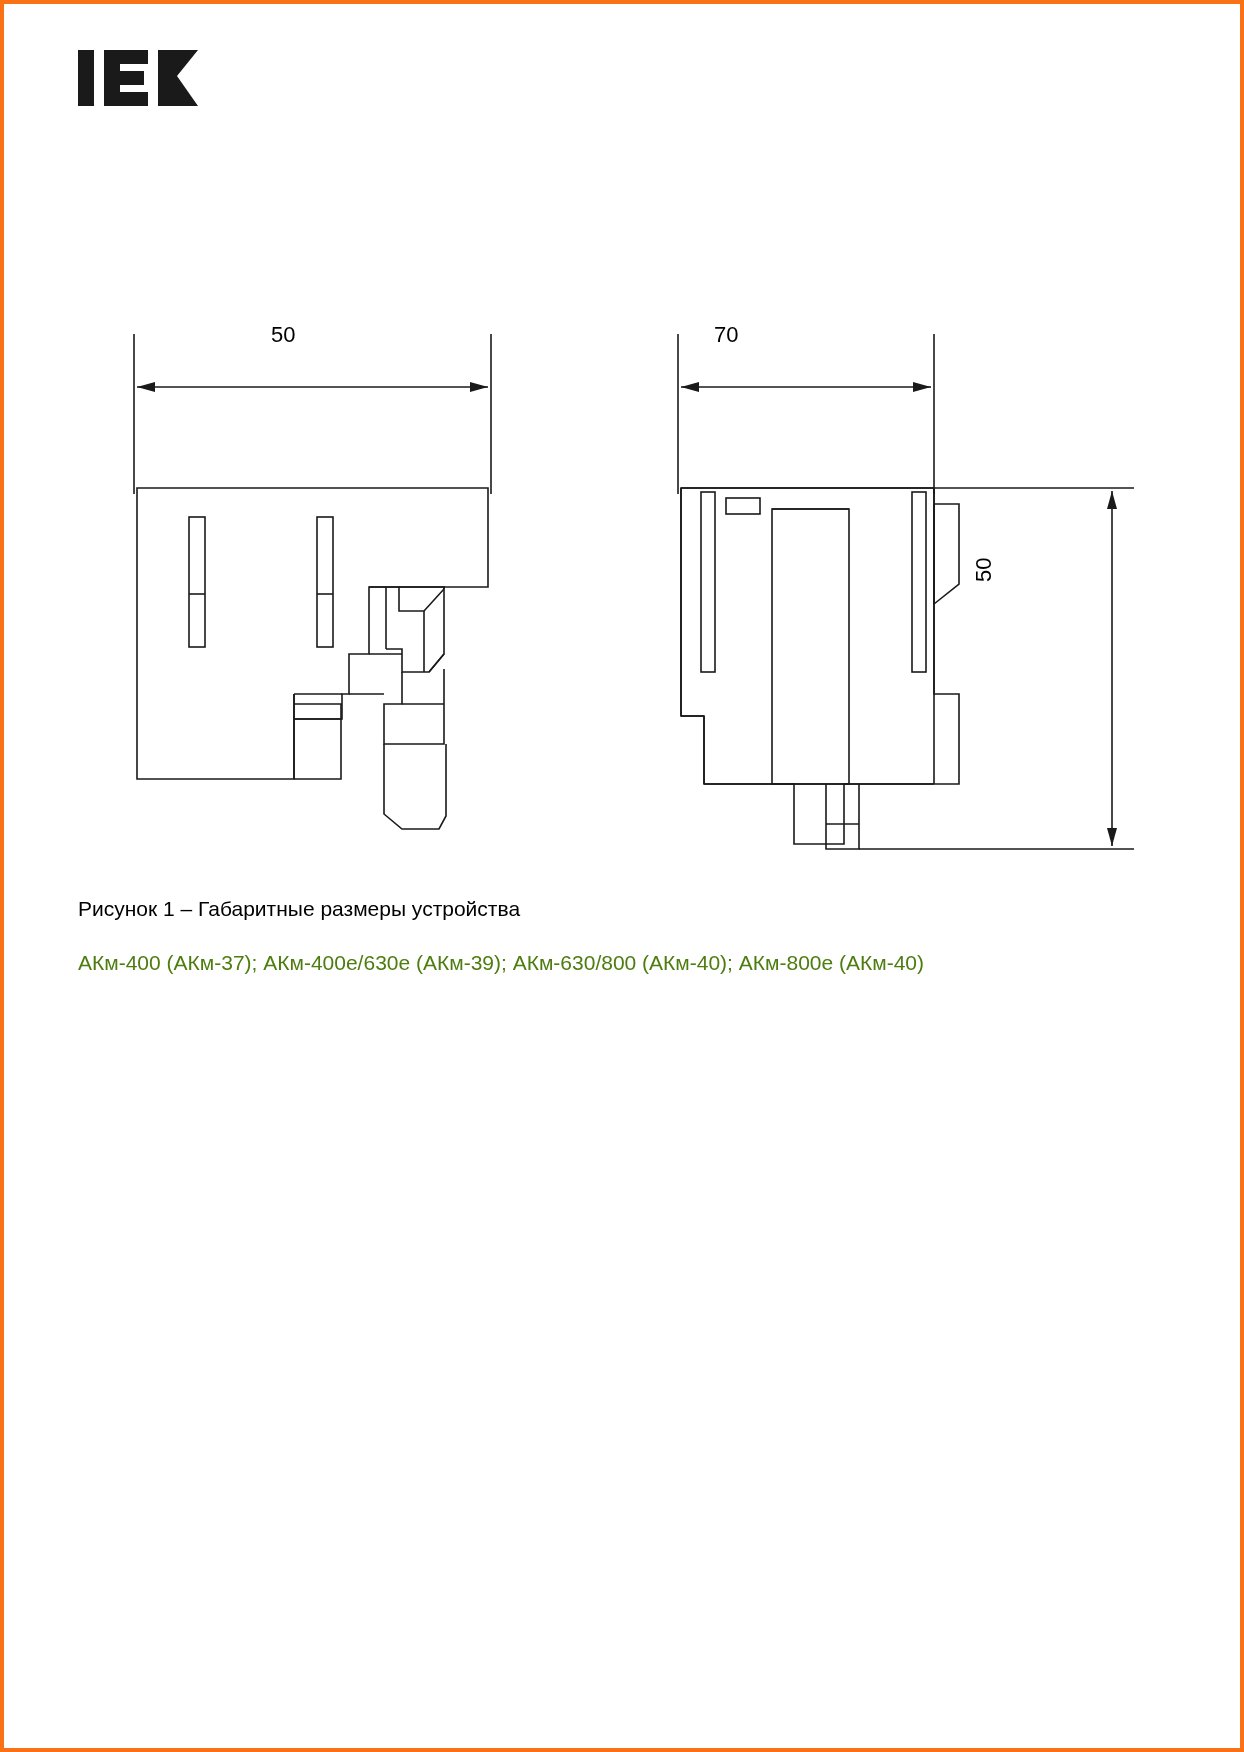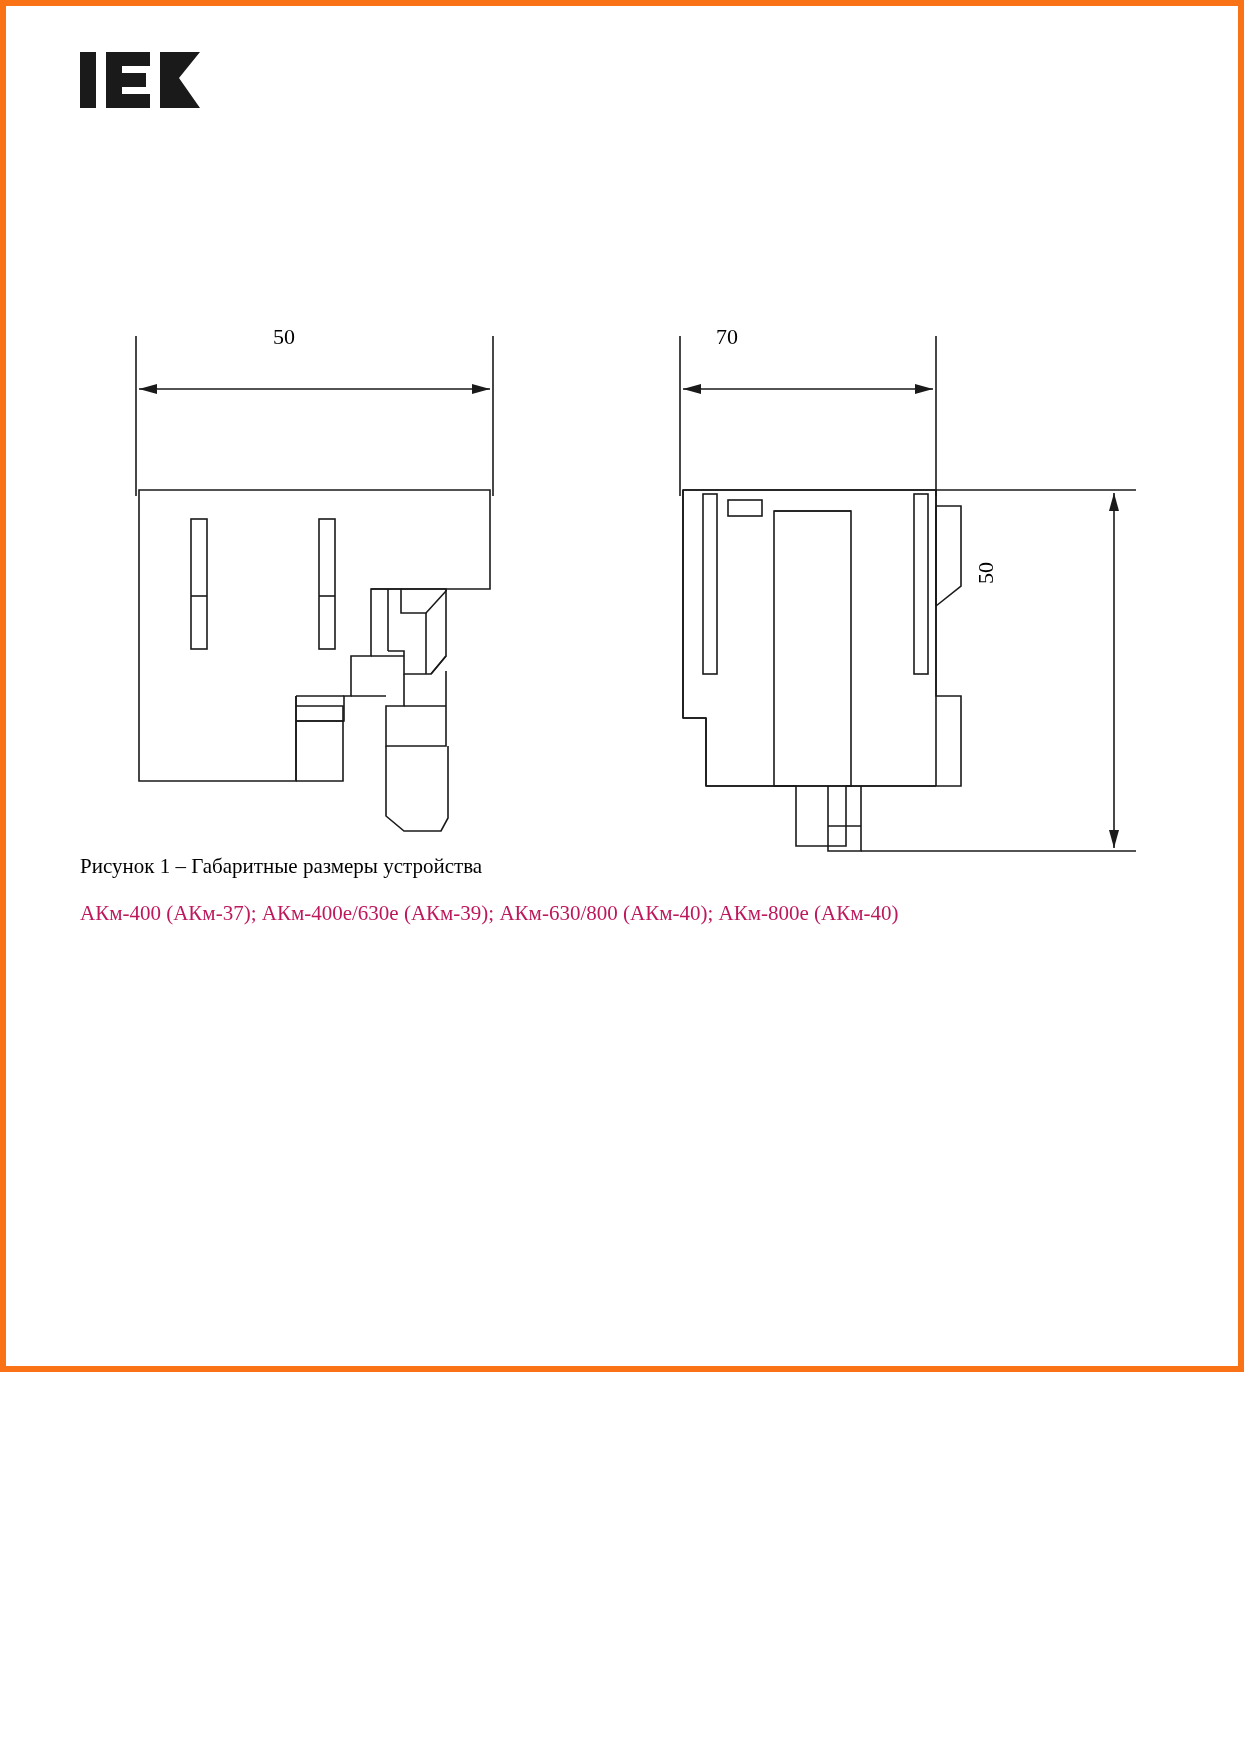--- a/index.html
+++ b/index.html
@@ -6,59 +6,58 @@
     margin: 0;
     padding: 0;
     background: #ffffff;
   }
   body {
     font-family: "Liberation Sans", sans-serif;
   }
   .page {
     position: relative;
     width: 1244px;
-    height: 1372px;
+    height: 1752px;
     background: #ffffff;
     box-sizing: border-box;
-    border: 6px solid #f97316;
+    border: 4px solid #f97316;
     overflow: hidden;
-    font-family: Liberation Serif, serif;
   }
   .logo {
     position: absolute;
     left: 74px;
     top: 38px;
     width: 120px;
     height: 72px;
   }
   .drawing {
     position: absolute;
     left: 0;
     top: 0;
     width: 1244px;
     height: 1752px;
     pointer-events: none;
   }
   .caption-block {
     position: absolute;
     left: 74px;
-    top: 845px;
+    top: 890px;
     width: 1000px;
   }
   .caption-line1 {
     font-size: 21px;
     color: #000000;
     line-height: 30px;
     white-space: nowrap;
   }
   .caption-line2 {
     font-size: 21px;
-    color: #be185d;
+    color: #4d7c0f;
     line-height: 30px;
-    margin-top: 17px;
+    margin-top: 24px;
     white-space: nowrap;
   }
   .dim-label {
     position: absolute;
     font-size: 22px;
     color: #000000;
   }
   .dim-50-left { left: 267px; top: 318px; }
   .dim-40-right { left: 710px; top: 318px; }
   .dim-50-right {

